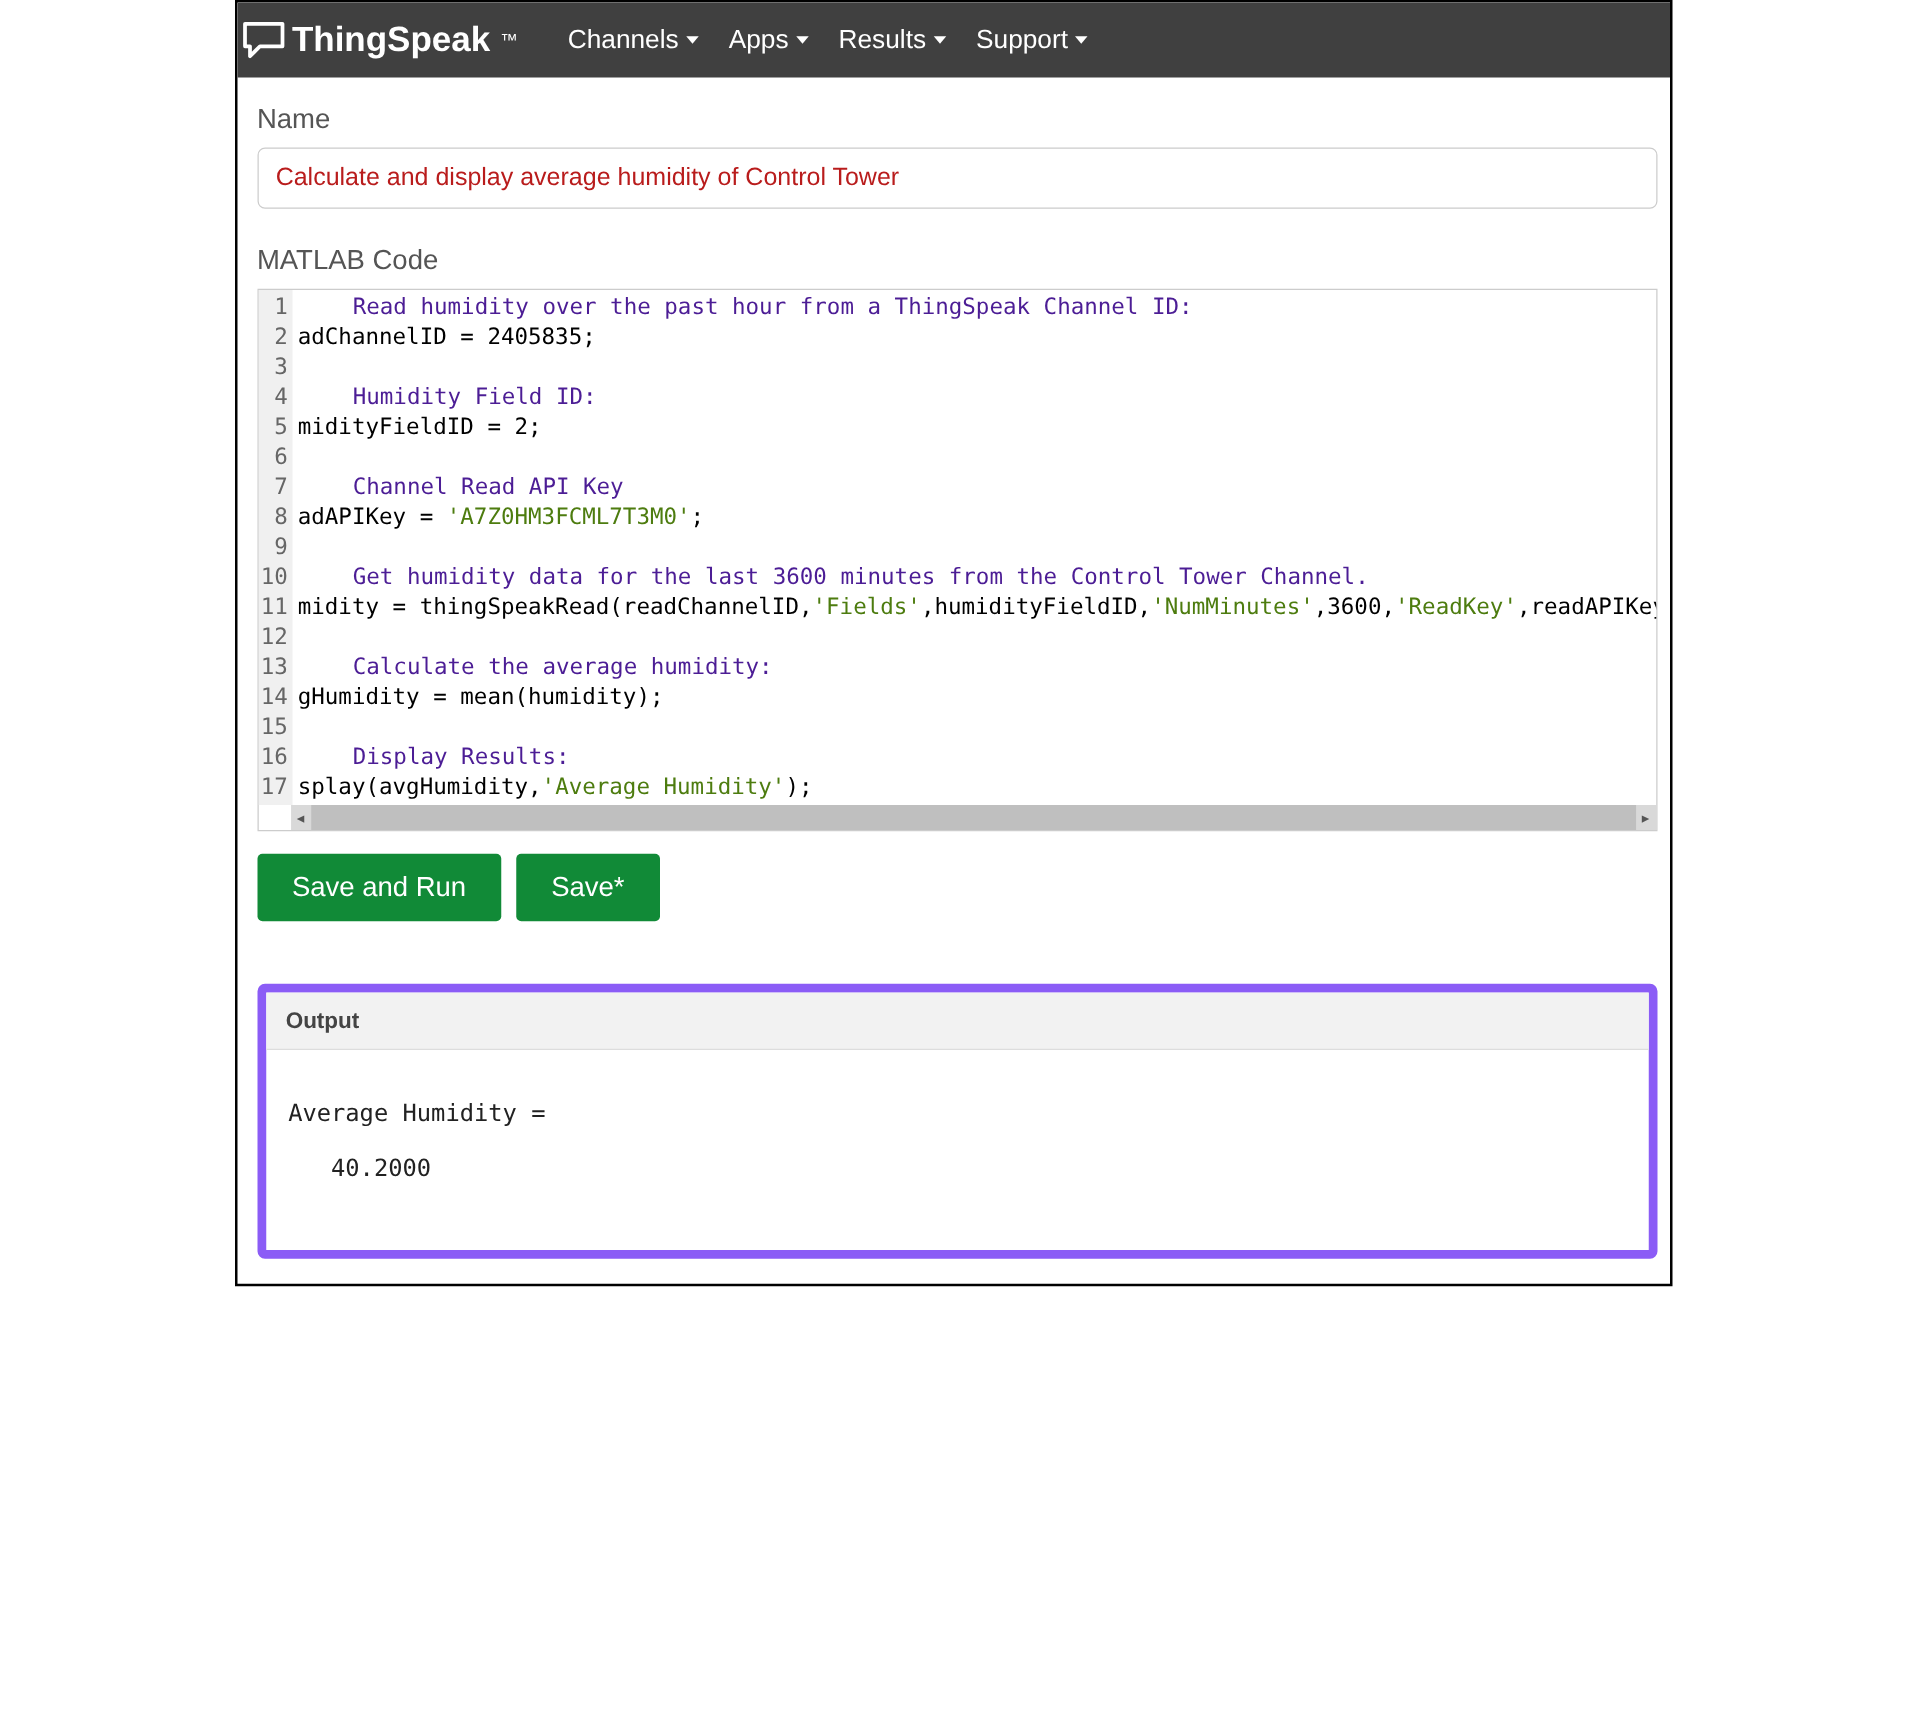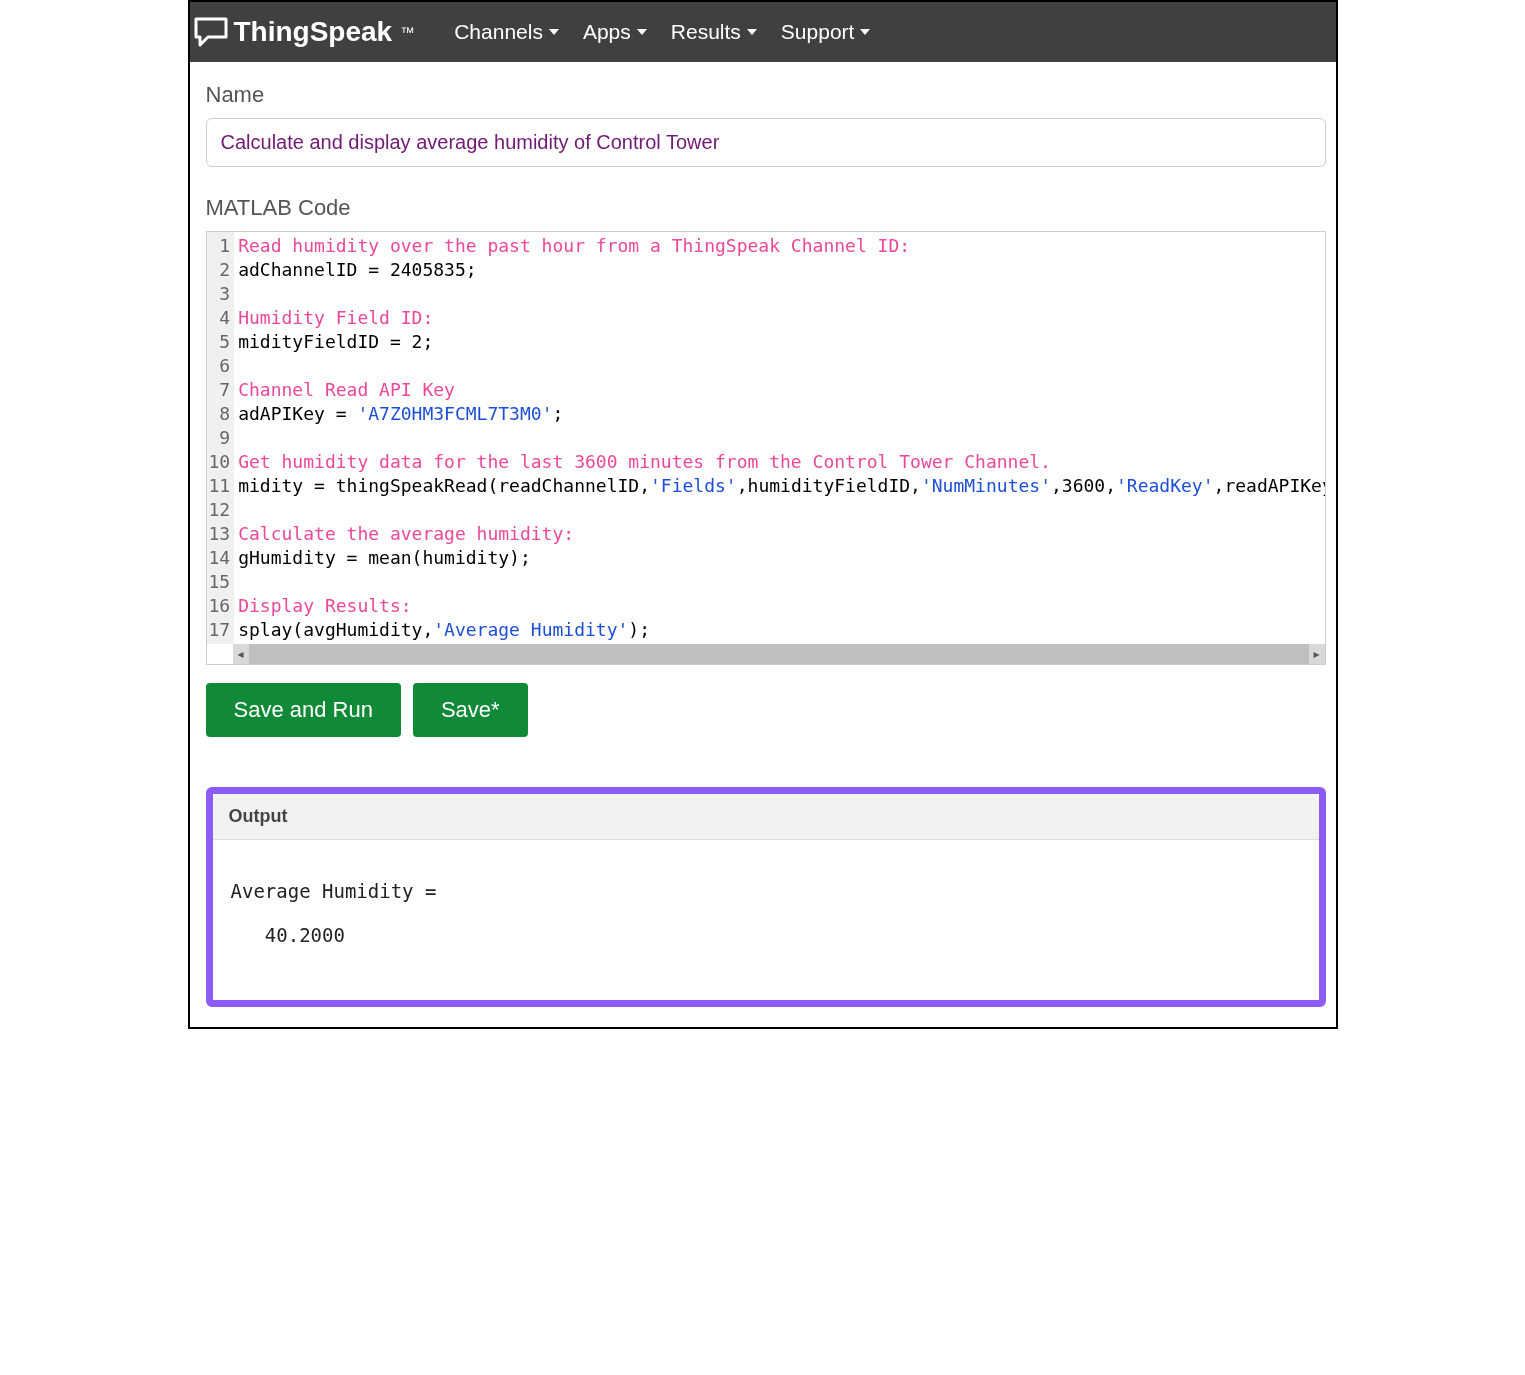--- a/index.html
+++ b/index.html
@@ -45,21 +45,21 @@
     display:inline-block;
   }
   .content { padding: 10px 10px 20px 16px; }
   .field-label { color:#555; font-size: 22px; margin: 10px 0 10px 0; font-weight:400;}
   .name-input {
     width: 100%;
     padding: 12px 14px;
     font-size: 20px;
     border: 1px solid #ccc;
     border-radius: 6px;
-    color:#701a75;
+    color:#b91c1c;
   }
   .code-area {
     border: 1px solid #ccc;
     margin-top: 8px;
     display: flex;
     flex-direction: column;
     background:#fff;
   }
   .code-body { display:flex; }
   .gutter {
@@ -76,22 +76,22 @@
   .code-lines {
     flex:1;
     font-family: "Consolas","Menlo",monospace;
     font-size: 18px;
     color: #000;
     padding: 2px 0 2px 4px;
     overflow:hidden;
     white-space:pre;
   }
   .code-lines div { height:24px; line-height:24px; }
-  .cm { color: #ec4899; }
-  .str { color: #1d4ed8; }
+  .cm { color: #4c1d95; margin-left: 44px; }
+  .str { color: #4d7c0f; }
   .hscroll {
     background:#d9d9d9;
     height:20px;
     display:flex;
     align-items:center;
     margin-left:26px;
   }
   .hscroll .arrow-l, .hscroll .arrow-r {
     width:16px; height:20px; background:#d9d9d9;
     display:flex;align-items:center;justify-content:center;

